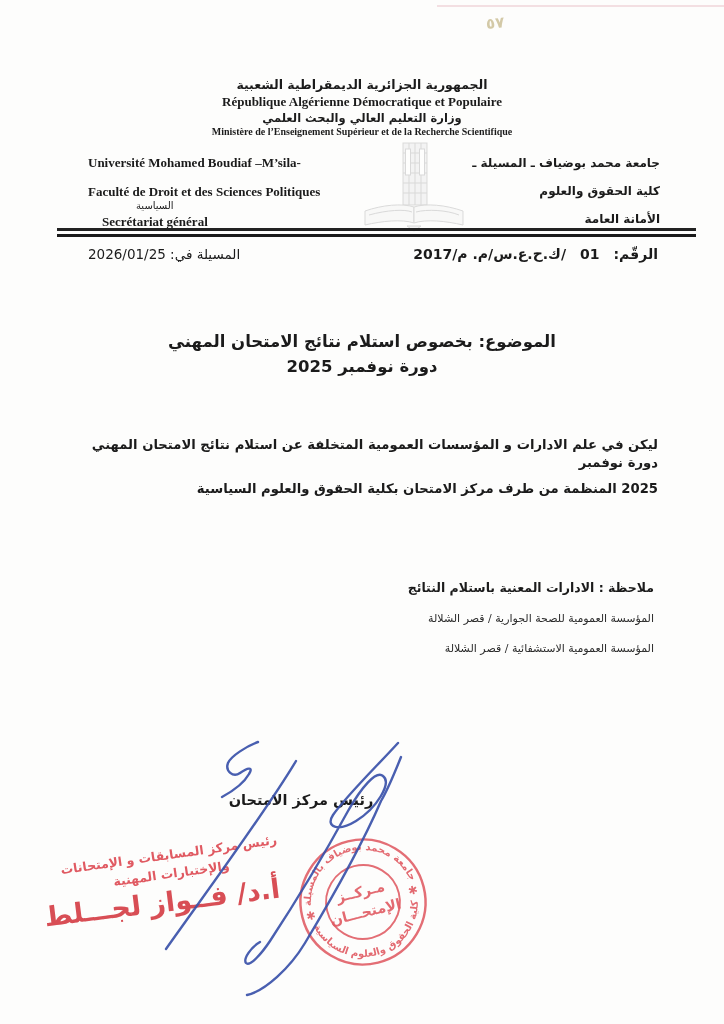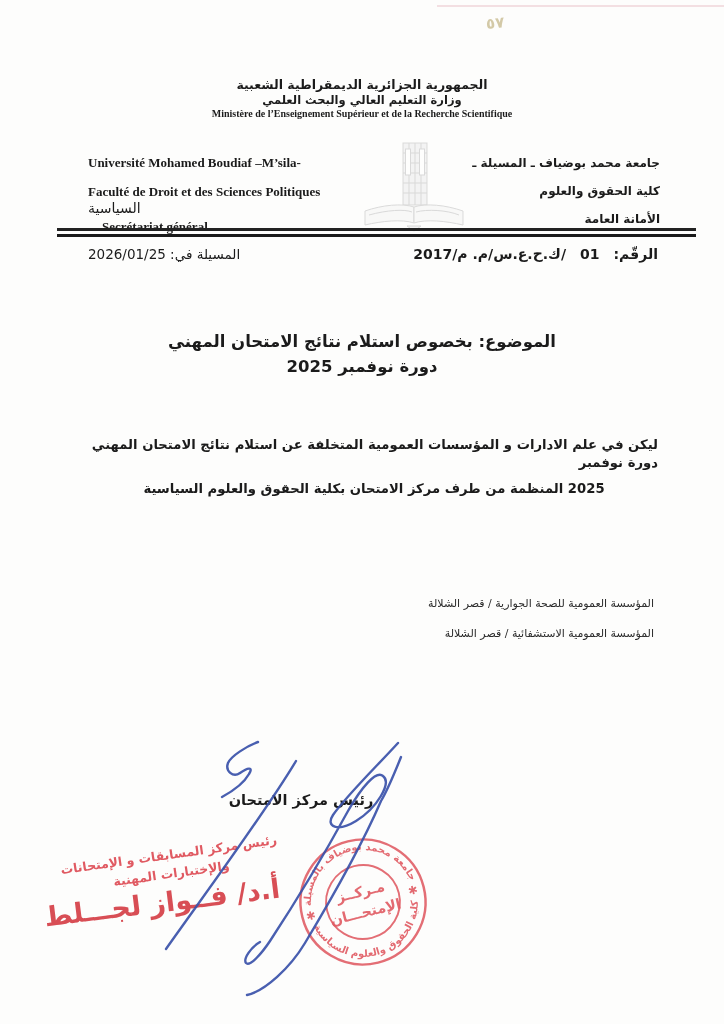--- a/index.html
+++ b/index.html
@@ -11,39 +11,39 @@
   
   .header{position:absolute;top:77px;left:0;right:0;text-align:center;}
   .h-ar1{font-size:12.5px;font-weight:bold;}
   .h-fr1{font-family:"Liberation Serif",serif;font-size:13px;font-weight:bold;margin-top:2px;}
   .h-ar2{font-size:11.5px;font-weight:bold;margin-top:1px;}
   .h-fr2{font-family:"Liberation Serif",serif;font-size:10px;font-weight:bold;margin-top:1px;}
   
   .sender-left{position:absolute;left:88px;top:155px;font-family:"Liberation Serif",serif;font-weight:bold;font-size:13px;}
   .sl-university{white-space:nowrap;}
   .sl-faculty{margin-top:13px;white-space:nowrap;}
-  .sl-faculty-ar{font-family:"DejaVu Sans",sans-serif;font-size:14px;font-weight:normal;margin-top:0;}
+  .sl-faculty-ar{font-family:"DejaVu Sans",sans-serif;font-size:10px;font-weight:normal;margin-top:0;margin-left:48px;}
   .sl-secretariat{margin-top:3px;margin-left:14px;}
   .sender-right{position:absolute;right:64px;top:156px;direction:rtl;text-align:right;font-size:12px;font-weight:bold;}
   .sr-line{margin-bottom:14px;white-space:nowrap;}
   
   .double-rule{position:absolute;left:57px;right:28px;top:228px;height:3px;
     border-top:3px solid #222;border-bottom:3px solid #1a1a1a;}
   
   .ref-number{position:absolute;right:66px;top:246px;direction:rtl;display:flex;align-items:baseline;gap:14px;
     font-size:14px;font-weight:bold;}
   .ref-date{position:absolute;left:88px;top:246px;direction:rtl;font-size:13.5px;font-weight:normal;}
   
   .subject{position:absolute;left:0;right:0;top:329px;text-align:center;direction:rtl;
     font-size:16.5px;font-weight:bold;line-height:25px;}
   
   .body-text{position:absolute;left:90px;right:66px;top:436px;direction:rtl;
     font-size:13.2px;font-weight:bold;line-height:18px;}
   .b-line1{text-align:right;}
-  .b-line2{text-align:center;margin-top:8px;}
+  .b-line2{margin-top:8px;}
   .b-line3{text-align:right;margin-top:14px;}
   
   .notes{position:absolute;right:70px;top:580px;direction:rtl;text-align:right;}
   .notes-title{font-size:12.5px;font-weight:bold;}
   .notes-item{font-size:11px;font-weight:normal;color:#2b2b2b;margin-top:17px;white-space:nowrap;}
   
   .sig-title{position:absolute;left:226px;top:792px;width:150px;text-align:center;direction:rtl;
     font-size:14.5px;font-weight:bold;}
   .stamp-text{position:absolute;left:50px;top:845px;width:240px;transform:rotate(-8deg);
     direction:rtl;text-align:center;color:#e05a62;font-size:12.5px;font-weight:bold;line-height:19px;}
@@ -81,20 +81,21 @@
       <path d="M8,72 C25,66 45,64 57,68 L57,84 C45,80 25,82 8,86 Z" fill="#f4f4f4"></path>
       <path d="M106,72 C89,66 69,64 57,68 L57,84 C69,80 89,82 106,86 Z" fill="#f4f4f4"></path>
       <path d="M12,76 C30,71 48,70 55,73"></path>
       <path d="M59,73 C70,70 90,71 102,76"></path>
       <path d="M50,87 L64,87 L57,92 Z" fill="#ececec"></path>
     </g>
   </svg>
 
   <div class="header">
     <div class="h-ar1">الجمهورية الجزائرية الديمقراطية الشعبية</div>
+    <div class="h-fr1">République Algérienne Démocratique et Populaire</div>
     <div class="h-ar2">وزارة التعليم العالي والبحث العلمي</div>
     <div class="h-fr2">Ministère de l’Enseignement Supérieur et de la Recherche Scientifique</div>
   </div>
 
   <div class="sender-left">
     <div class="sl-university">Université Mohamed Boudiaf –M’sila-</div>
     <div class="sl-faculty">Faculté de Droit et des Sciences Politiques</div>
     <div class="sl-faculty-ar">السياسية</div>
     <div class="sl-secretariat">Secrétariat général</div>
   </div>
@@ -121,20 +122,21 @@
     <div>الموضوع: بخصوص استلام نتائج الامتحان المهني</div>
     <div>دورة نوفمبر 2025</div>
   </div>
 
   <div class="body-text">
     <div class="b-line1">ليكن في علم الادارات و المؤسسات العمومية المتخلفة عن استلام نتائج الامتحان المهني دورة نوفمبر</div>
     <div class="b-line2">2025 المنظمة من طرف مركز الامتحان بكلية الحقوق والعلوم السياسية</div>
   </div>
 
   <div class="notes">
+    <div class="notes-title">ملاحظة : الادارات المعنية باستلام النتائج</div>
     <div class="notes-item">المؤسسة العمومية للصحة الجوارية / قصر الشلالة</div>
     <div class="notes-item">المؤسسة العمومية الاستشفائية / قصر الشلالة</div>
   </div>
 
   <div class="sig-title">رئيس مركز الامتحان</div>
 
   <div class="stamp-text">
     <div>رئيس مركز المسابقات و الإمتحانات</div>
     <div>والإختبارات المهنية</div>
   </div>

